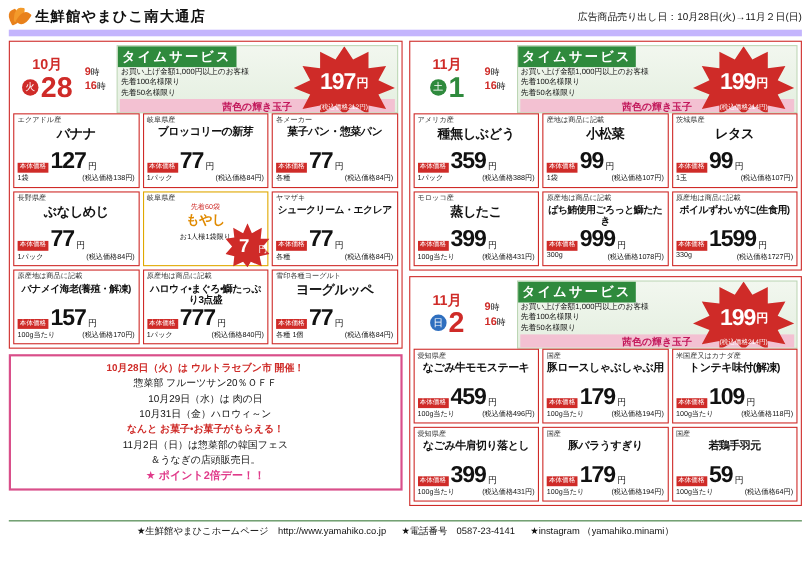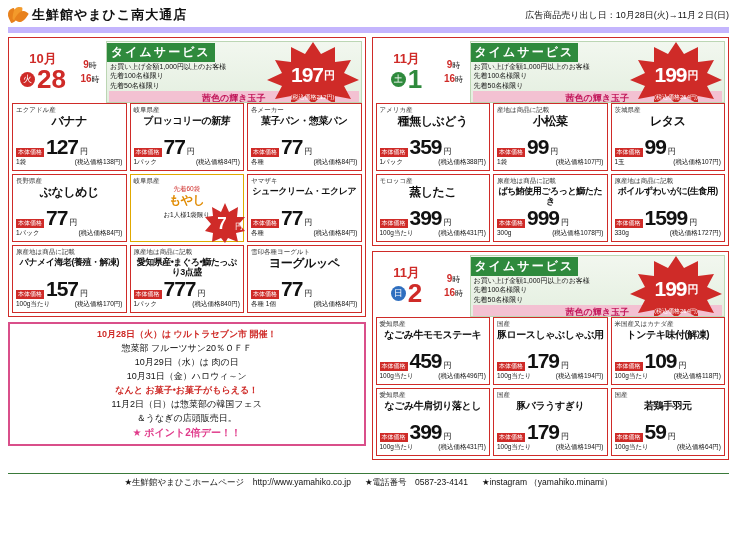--- a/index.html
+++ b/index.html
@@ -54,21 +54,21 @@
     color:#fff;font-size:9px;line-height:15px;text-align:center;flex:none;
   }
   .dow.red{background:#cf2b28;}
   .dow.green{background:#2f8a3d;}
   .dow.blue{background:#2f6fbf;}
   .daynum{font-size:26px;font-weight:bold;line-height:1;}
   .daynum.red{color:#cf2b28;}
   .daynum.green{color:#2f8a3d;}
   .clockbox{
     width:26px;flex:none;display:flex;flex-direction:column;
-    align-items:center;justify-content:center;gap:2px;font-size:8px;
+    align-items:flex-start;justify-content:center;gap:2px;font-size:8px;
   }
   .clockbox .t{color:#cf2b28;font-weight:bold;font-size:10px;}
   .tsbanner{
     flex:1;position:relative;overflow:hidden;
     background:linear-gradient(#f2f7ef,#e4efe0);
     border:1px solid #bcd6b4;
   }
   .tstitle{
     background:#2f8a3d;color:#fff;font-size:12px;font-weight:bold;
     letter-spacing:2px;padding:1px 4px;display:inline-block;
@@ -289,21 +289,21 @@
               <span class="punit">円</span>
             </div>
             <div class="subline">
               <span class="unitlbl">100g当たり</span>
               <span>(税込価格170円)</span>
             </div>
           </div>
 
           <div class="cell">
             <div class="origin">原産地は商品に記載</div>
-            <div class="pname xsm">愛知県産•まぐろ•鰤たっぷり3点盛</div>
+            <div class="pname xsm">ハロウィ•まぐろ•鰤たっぷり3点盛</div>
             <div class="priceline">
               <span class="taglbl">本体価格</span>
               <span class="pnum">777</span>
               <span class="punit">円</span>
             </div>
             <div class="subline">
               <span class="unitlbl">1パック</span>
               <span>(税込価格840円)</span>
             </div>
           </div>

